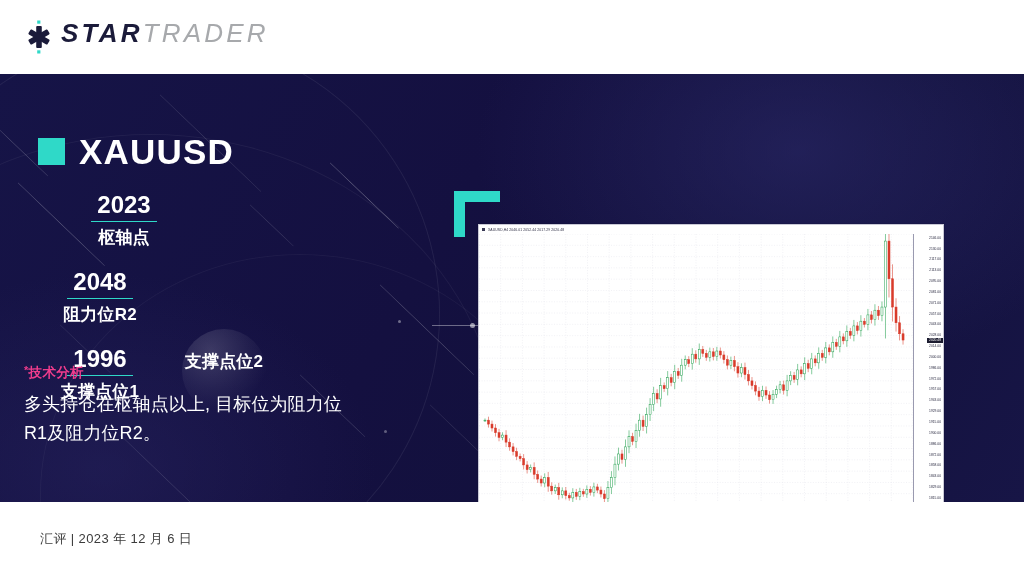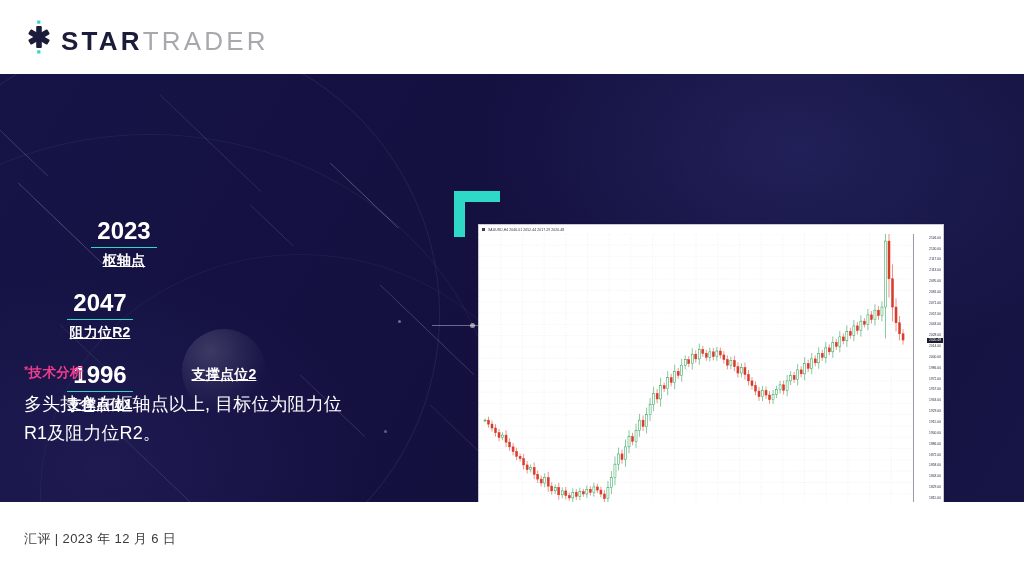--- a/index.html
+++ b/index.html
@@ -9,21 +9,21 @@
     background:#ffffff;
     position:relative;
   }
 
   
   .header {
     position:absolute; left:0; top:0; width:1024px; height:74px;
     background:#ffffff;
     display:flex; align-items:center;
   }
-  .logo { display:flex; align-items:flex-end; margin-left:24px; }
+  .logo { display:flex; align-items:flex-start; margin-left:24px;font-style:italic; }
   .logo-mark { position:relative; width:30px; height:34px; margin-right:7px; }
   .logo-mark svg { position:absolute; left:0; top:0; }
   .logo-text { font-size:26px; letter-spacing:3.2px; font-weight:700; line-height:1; }
   .logo-star { color:#1b1b3a; }
   .logo-trader { color:#a7a9ac; font-weight:400; }
 
   
   .stage {
     position:absolute; left:0; top:74px; width:1024px; height:428px;
     background:
@@ -61,27 +61,27 @@
   .hairline { position:absolute; left:432px; top:251px; width:72px; height:1px; background:rgba(255,255,255,.38); }
 
   
   .title-row { position:absolute; left:38px; top:60px; display:flex; align-items:center; }
   .title-square { width:27px; height:27px; background:#2fd9c8; margin-right:14px; }
   .title-text { color:#ffffff; font-size:35px; font-weight:700; letter-spacing:1.2px; line-height:1; }
 
   .levels { position:absolute; left:38px; top:118px; width:260px; }
   .lv-row { display:flex; }
   .lv-cell { width:124px; text-align:center; }
-  .lv-cell.solo { width:124px; margin-left:24px;margin-top:26px; }
+  .lv-cell.solo { width:124px; margin-left:24px; }
   .lv-val {
     color:#ffffff; font-size:24px; font-weight:700; line-height:1.12;
     display:inline-block; padding:0 6px 2px 6px;
     border-bottom:1.6px solid #2fd9c8;
   }
-  .lv-lbl { color:#ffffff; font-size:14px; font-weight:700; margin-top:4px; letter-spacing:.2px;text-decoration:underline; }
+  .lv-lbl { color:#ffffff; font-size:17px; font-weight:700; margin-top:4px; letter-spacing:.2px; }
   .lv-gap { height:20px; }
 
   .analysis { position:absolute; left:24px; top:290px; width:330px; }
   .an-head { color:#ef3c8c; font-size:13.5px; font-weight:700; margin-bottom:7px; letter-spacing:.3px; }
   .an-head .ast { font-size:11px; vertical-align:top; }
   .an-body { color:#ffffff; font-size:18px; font-weight:400; line-height:1.62; letter-spacing:.1px;margin-top:8px; }
 
   
   .bracket { position:absolute; }
   .bracket span { position:absolute; background:#2fd9c8; }
@@ -110,21 +110,21 @@
     border-left:1px solid #9a9ab0; background:#fff;
   }
   .y-lab { position:absolute; right:2px; font-size:3.3px; color:#2a2a40; line-height:1; white-space:nowrap; }
   .y-cur { position:absolute; right:0; background:#1c1c30; color:#fff; font-size:3.3px; padding:1px 2px; line-height:1; white-space:nowrap; }
 
   
   .footer {
     position:absolute; left:0; top:502px; width:1024px; height:74px; background:#ffffff;
   }
   .footer-text {
-    position:absolute; left:24px; top:28px;
+    position:absolute; left:40px; top:28px;
     color:#3b3b3b; font-size:13px; letter-spacing:.4px;
   }
 </style>
 </head>
 <body>
 
 <div class="header">
   <div class="logo">
     <div class="logo-mark">
       <svg width="30" height="34" viewBox="0 0 30 34" aria-hidden="true">
@@ -159,32 +159,36 @@
   <div class="streak s8"></div>
   <div class="streak s9"></div>
   <div class="streak s10"></div>
 
   <div class="moon"></div>
   <div class="dot d1"></div>
   <div class="dot d2"></div>
   <div class="hairline"></div>
   <div class="dot d3"></div>
 
+  <div class="title-row">
+    <div class="title-square"></div>
+    <div class="title-text">XAUUSD</div>
+  </div>
 
   <div class="levels">
     <div class="lv-row">
       <div class="lv-cell solo">
         <div><span class="lv-val">2023</span></div>
         <div class="lv-lbl">枢轴点</div>
       </div>
     </div>
     <div class="lv-gap"></div>
     <div class="lv-row">
       <div class="lv-cell">
-        <div><span class="lv-val">2047</span></div>
+        <div><span class="lv-val">2048</span></div>
         <div class="lv-lbl">阻力位R2</div>
       </div>
     </div>
     <div class="lv-gap"></div>
     <div class="lv-row">
       <div class="lv-cell">
         <div><span class="lv-val">1996</span></div>
         <div class="lv-lbl">支撑点位1</div>
       </div>
       <div class="lv-cell">

